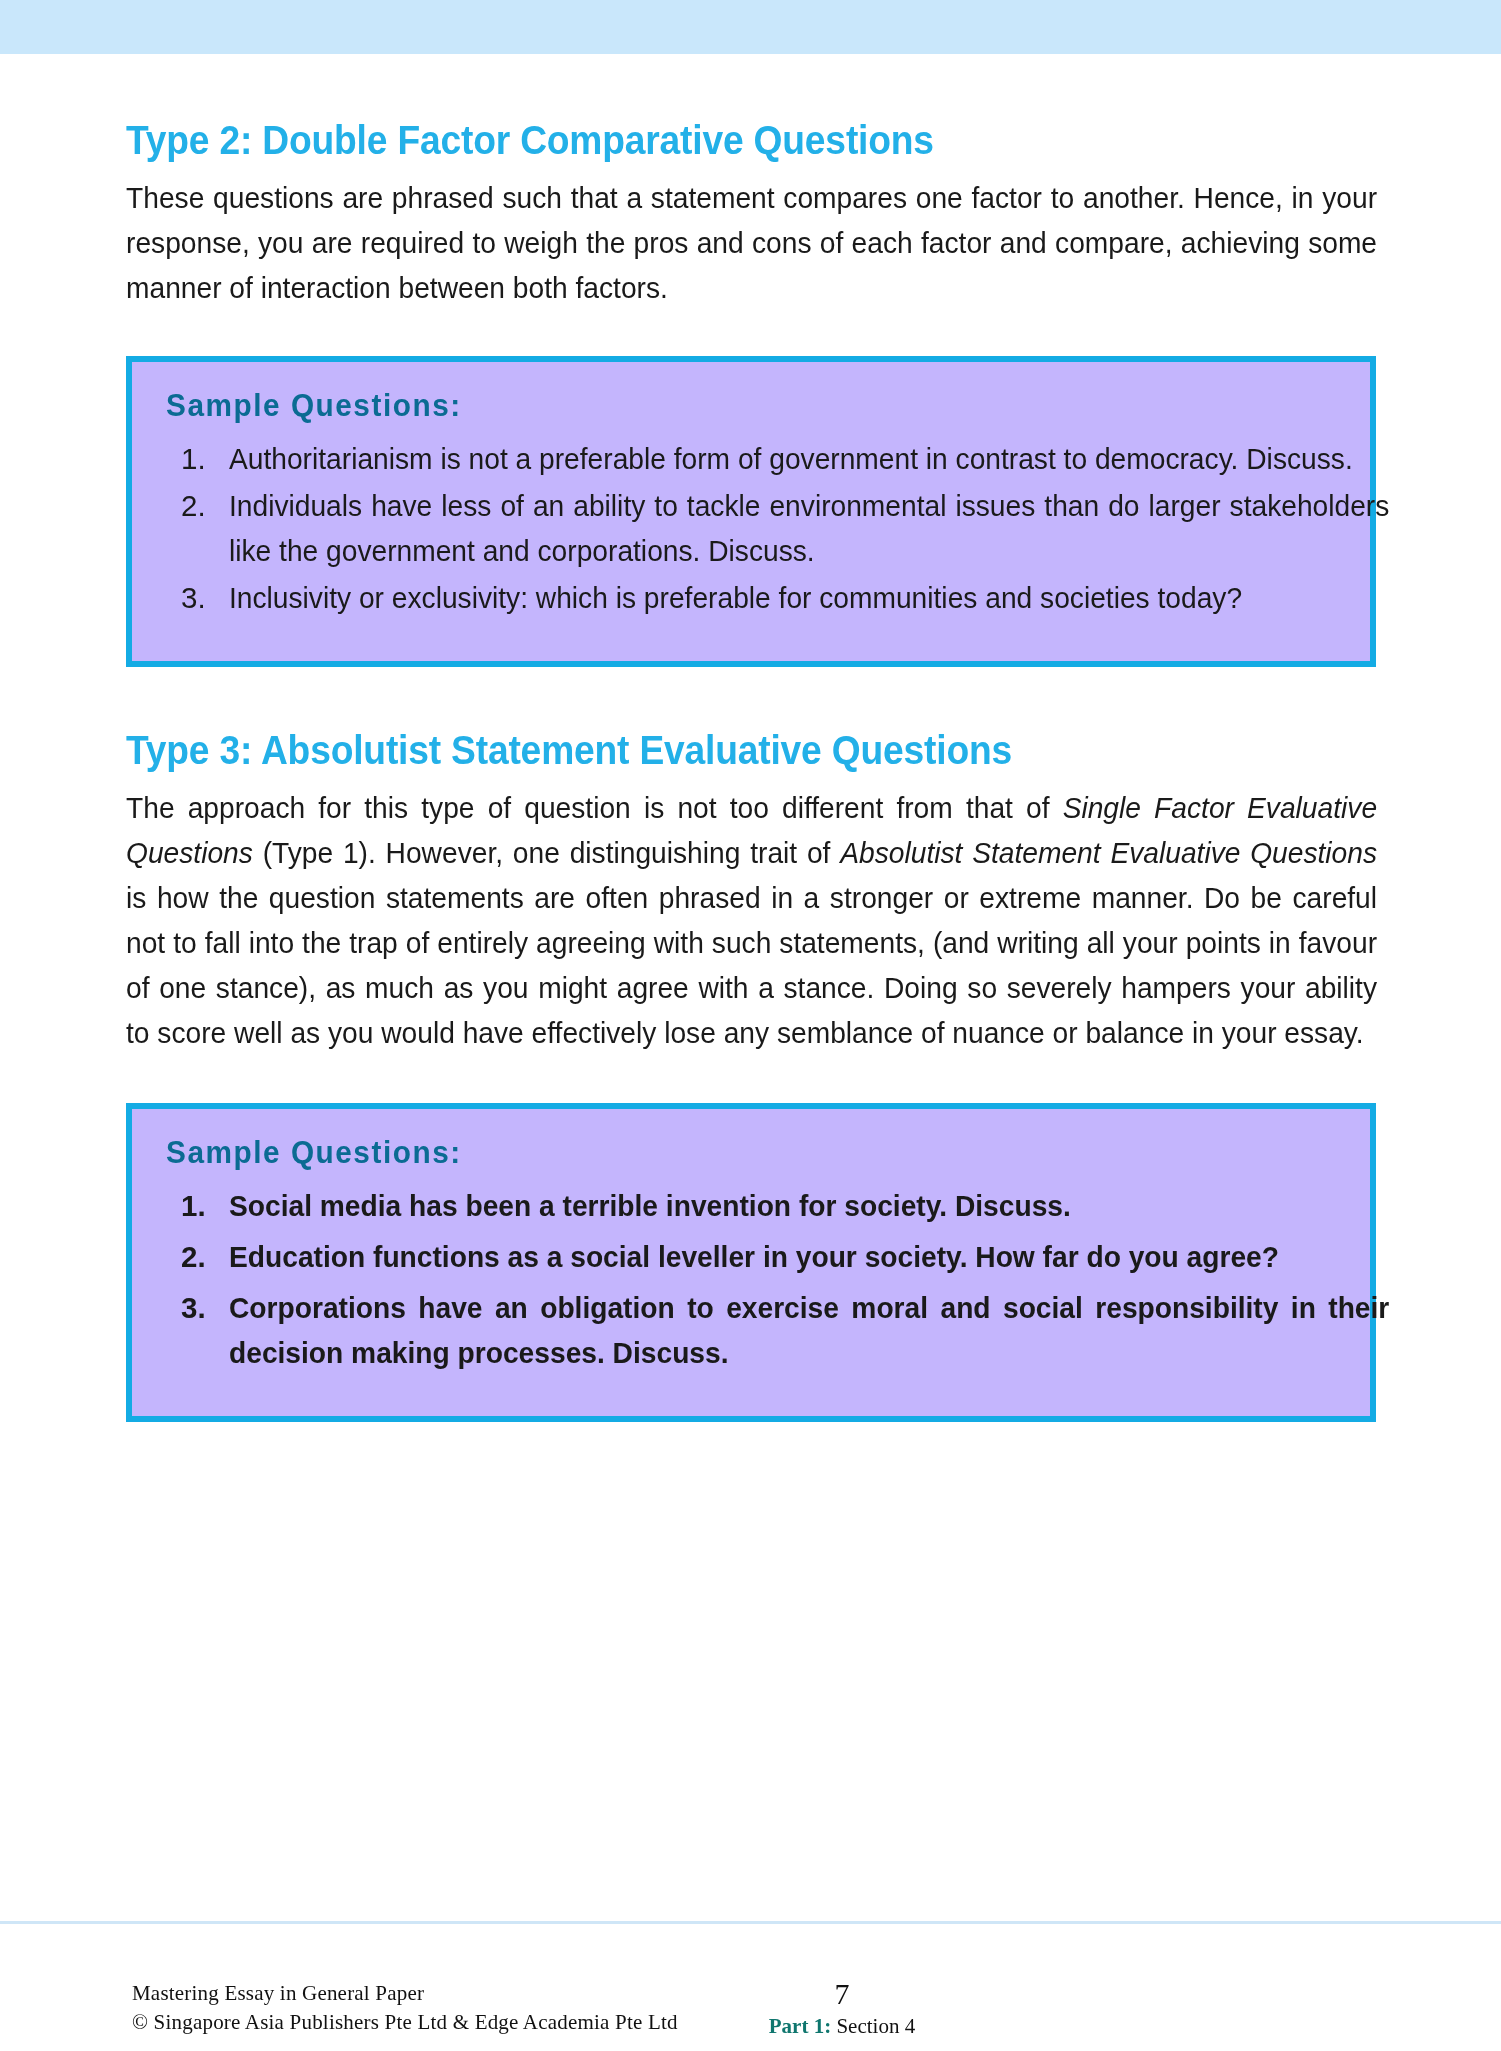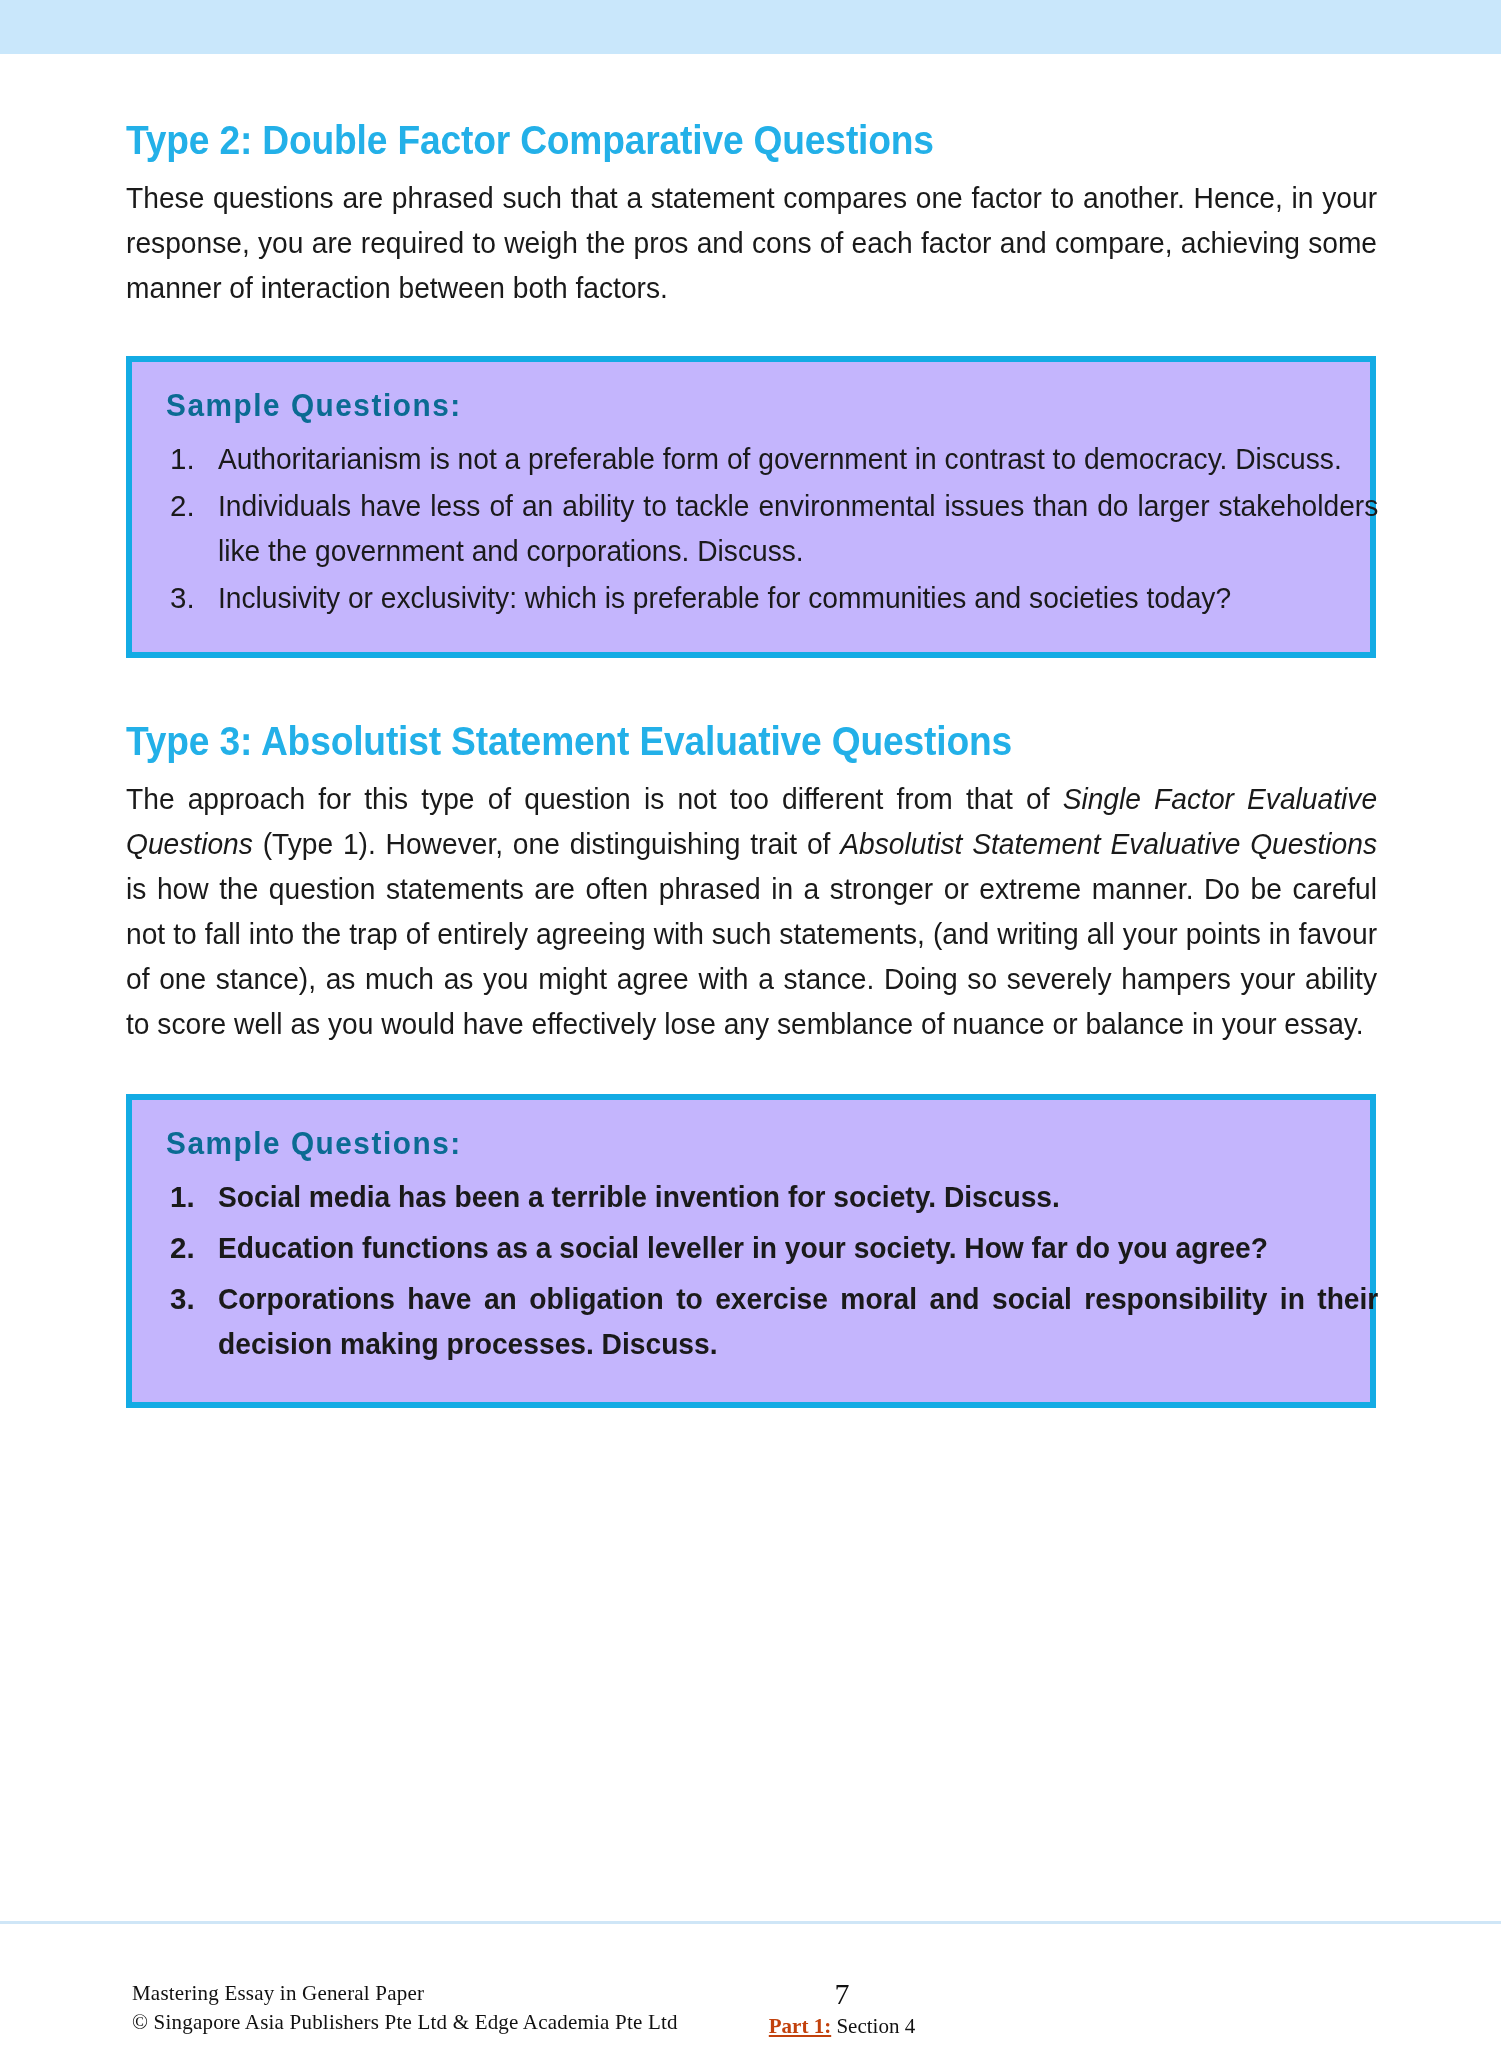--- a/index.html
+++ b/index.html
@@ -87,21 +87,21 @@
     font-weight: bold;
     color: #0b6b93;
     letter-spacing: 1.6px;
     margin: 0 0 12px 0;
     transform: scaleX(0.96);
     transform-origin: left center;
   }
 
   ol.sample-list {
     list-style: none;
-    margin: 0;
+    margin: 11px;
     padding: 0;
     counter-reset: sq;
   }
   ol.sample-list > li {
     counter-increment: sq;
     position: relative;
     font-family: "Liberation Sans Narrow", "Liberation Sans", sans-serif;
     font-size: 29.5px;
     line-height: 45px;
     color: #1a1a1a;
@@ -173,23 +173,22 @@
   .footer-part {
     display: block;
     margin-top: 4px;
     font-family: "Liberation Serif", serif;
     font-size: 21px;
     line-height: 26px;
     color: #111111;
     white-space: nowrap;
   }
   .footer-part .part-label {
-    color: #c2410c;
+    color: #0f766e;
     font-weight: bold;
-    text-decoration: underline;
   }
 </style>
 </head>
 <body>
 
 <div class="page">
 
   <div class="top-band"></div>
 
   <div class="content">

